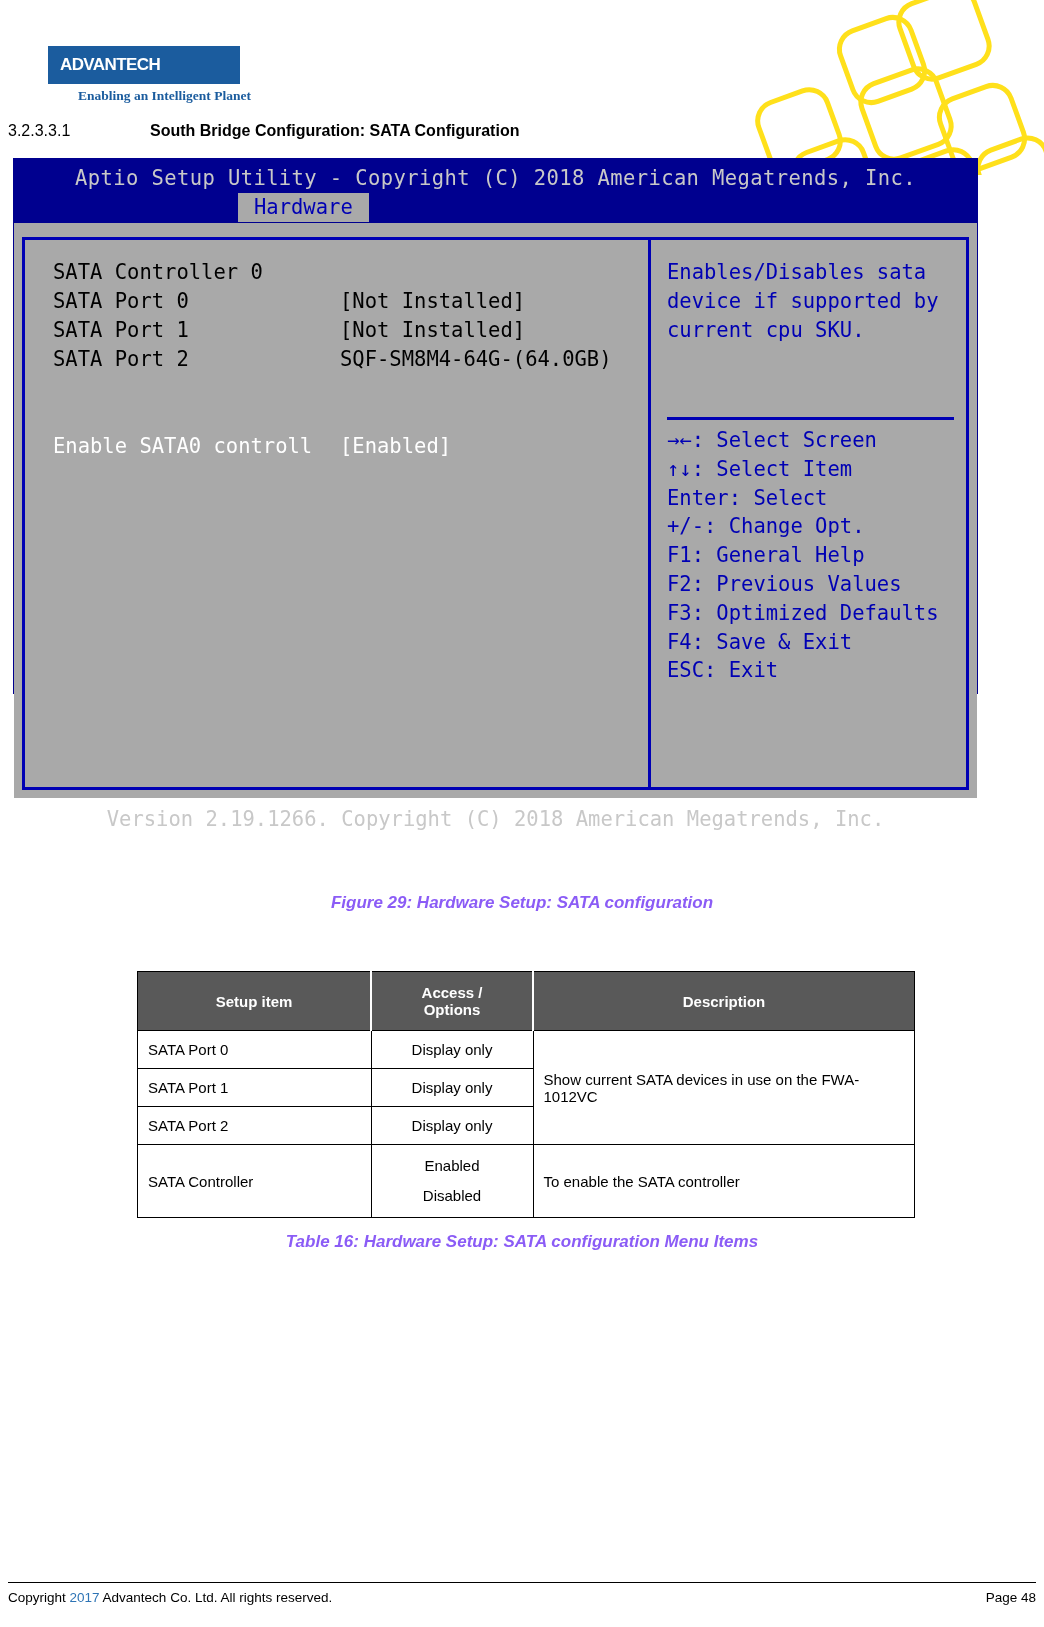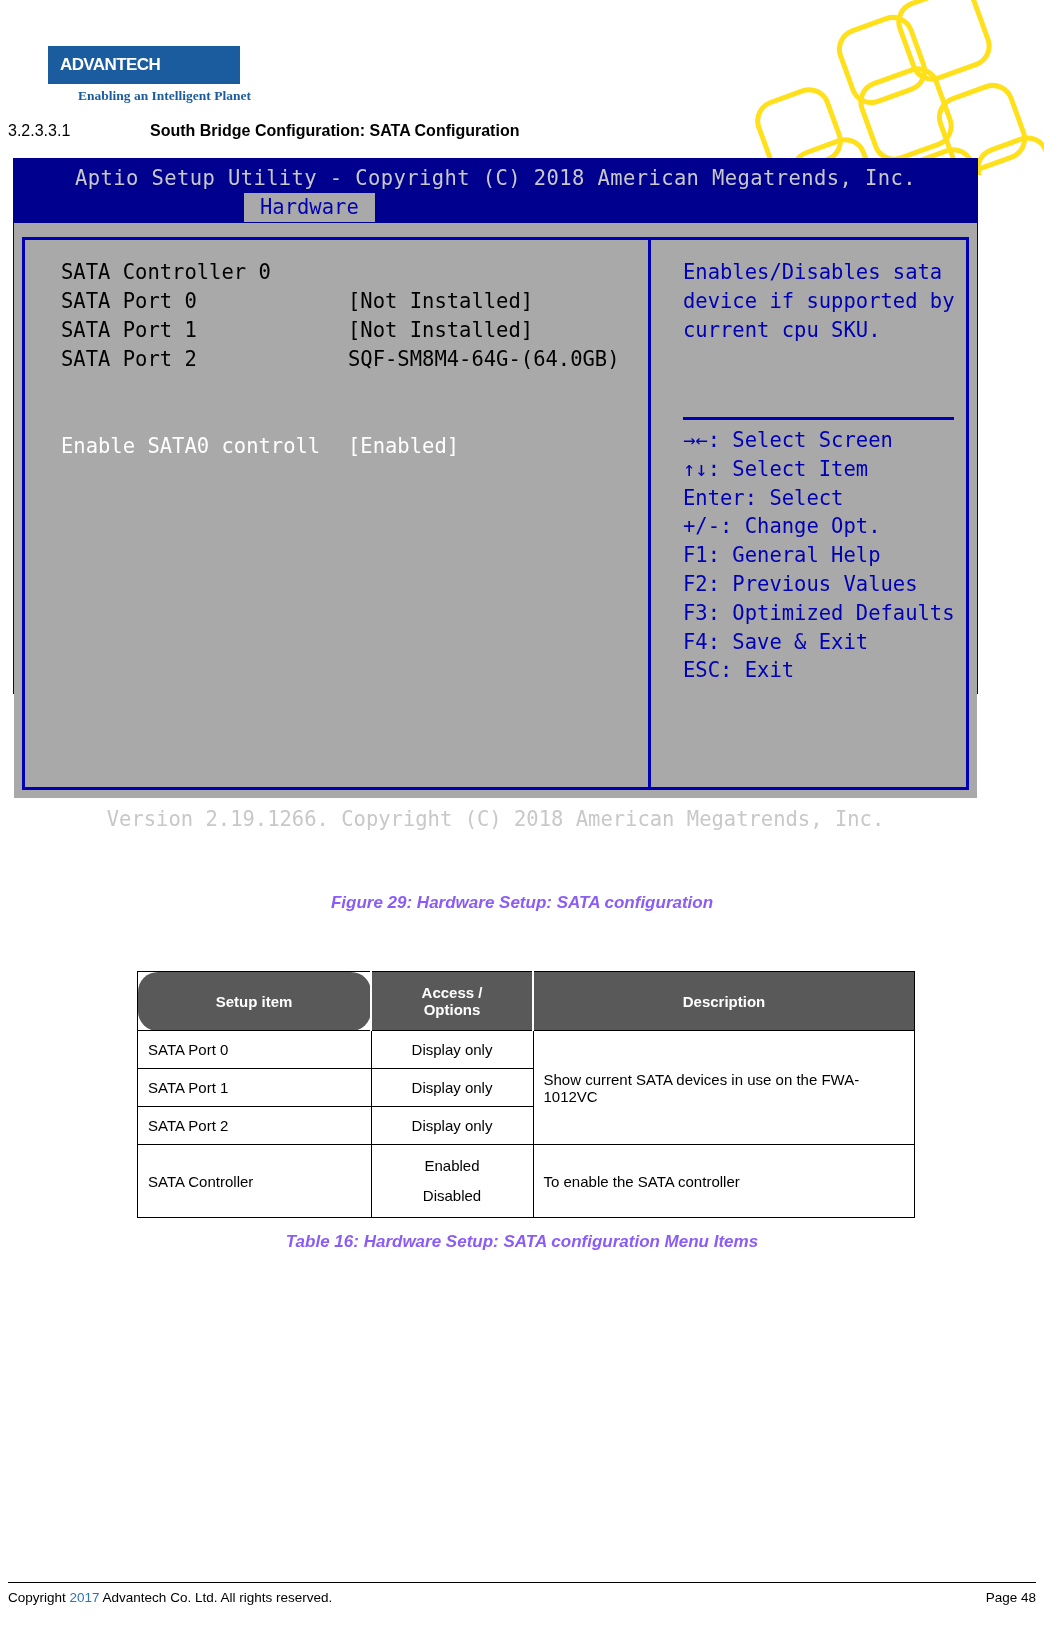--- a/index.html
+++ b/index.html
@@ -106,21 +106,21 @@
     letter-spacing: 0.4px;
     white-space: nowrap;
   }
   .bios-tabbar {
     height: 30px;
     position: relative;
     margin-top: 3px;
   }
   .bios-tab {
     position: absolute;
-    left: 230px;
+    left: 224px;
     top: 0;
     background: #a9a9a9;
     color: #0000b4;
     font-size: 20.5px;
     padding: 3px 16px 4px 16px;
     line-height: 22px;
   }
   .bios-strip {
     background: #a9a9a9;
     height: 14px;
@@ -138,28 +138,27 @@
     top: 0;
     right: 8px;
     bottom: 8px;
     border: 3px solid #0000b4;
     box-sizing: border-box;
     display: flex;
   }
   .panel-left {
     width: 626px;
     box-sizing: border-box;
-    padding: 18px 0 0 36px;
+    padding: 18px 0 0 28px;
     border-right: 3px solid #0000b4;
   }
   .panel-right {
     flex: 1;
     box-sizing: border-box;
     padding: 18px 0 0 16px;
-    margin-left: 16px;
   }
   .item-row {
     display: flex;
     font-size: 20.5px;
     line-height: 29px;
     color: #000000;
     white-space: pre;
   }
   .item-row.highlight {
     color: #ffffff;
@@ -234,21 +233,21 @@
     color: #ffffff;
     font-weight: bold;
     text-align: center;
     height: 46px;
     border-color: #000;
   }
   .tbl thead th.sep {
     border-left: 2px solid #ffffff;
     border-right: 2px solid #ffffff;
   }
-  .col-setup { width: 212px; border-radius: 20px; }
+  .col-setup { width: 212px; }
   .col-access { width: 140px; }
   .col-desc { width: 360px; }
   .tbl td.c { text-align: center; }
   .tbl td.l { text-align: left; }
   .row-h { height: 38px; }
   .row-tall { height: 62px; }
   .two-line { line-height: 30px; }
 
   
   .page-footer {

